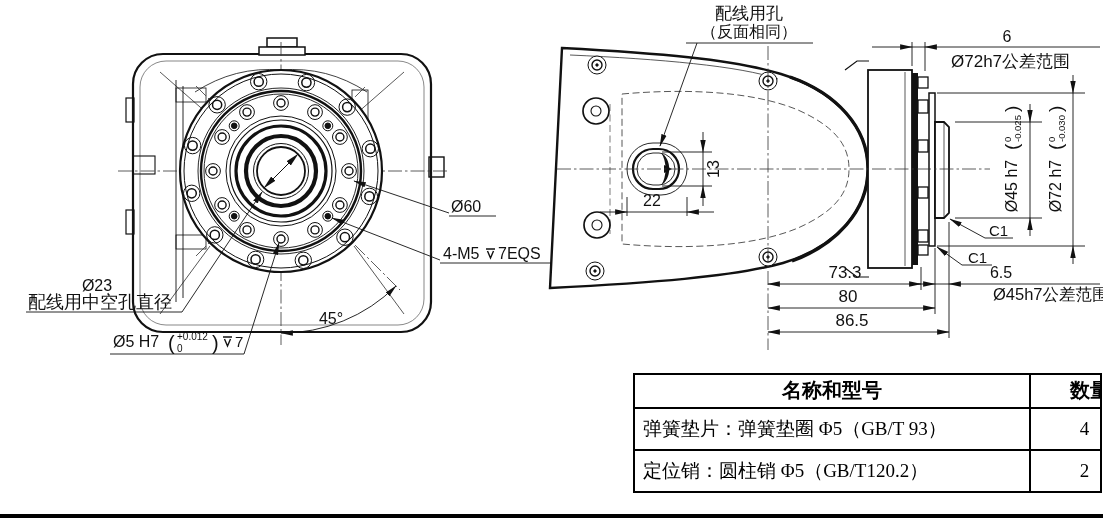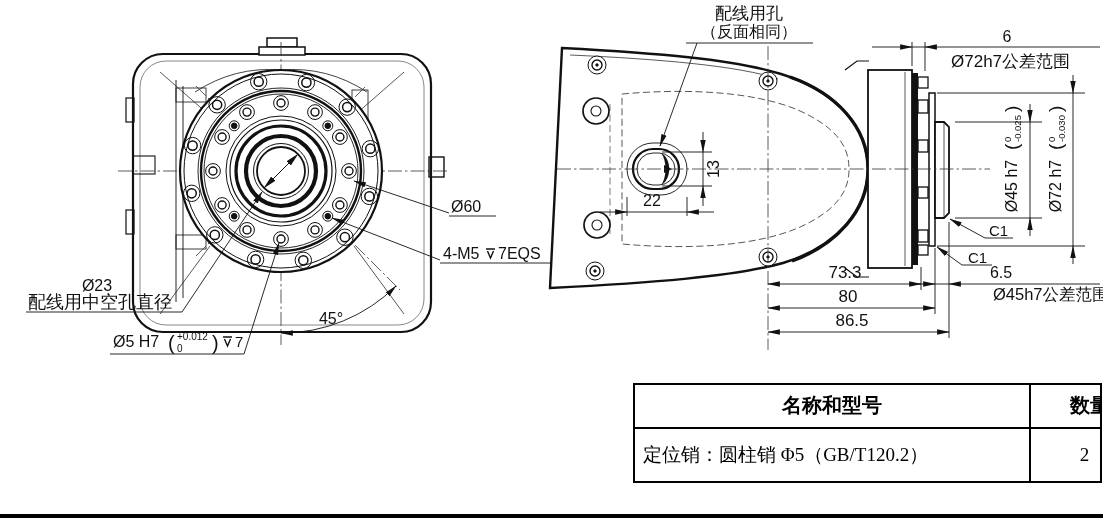--- a/index.html
+++ b/index.html
@@ -1,19 +1,19 @@
 <!DOCTYPE html>
 <html><head>
 <meta charset="utf-8">
 <style>
   html,body{margin:0;padding:0;background:#fff;}
   #stage{position:relative;width:1103px;height:526px;background:#fff;overflow:hidden;
          font-family:"Liberation Sans",sans-serif;}
   svg text{font-family:"Liberation Sans",sans-serif;fill:#111;}
-  .bom{position:absolute;left:633px;top:373px;width:467px;height:100px;margin-top:10px;}
+  .bom{position:absolute;left:633px;top:373px;width:467px;height:120px;}
   .bom table{border-collapse:collapse;width:100%;height:100%;table-layout:fixed;
              font-family:"Liberation Serif",serif;color:#000;}
   .bom th,.bom td{border:2px solid #000;overflow:hidden;white-space:nowrap;}
   .bom th{font-size:20px;font-weight:bold;text-align:center;height:29px;}
   .bom td{font-size:19px;height:37px;}
   .bom td.name{padding-left:8px;text-align:left;}
   .bom td.qty,.bom th.qty{text-align:center;padding-left:39px;}
   .page-rule{position:absolute;left:0;top:514px;width:1103px;height:4px;background:#000;}
 </style>
 </head>
@@ -300,20 +300,24 @@
     <colgroup>
           <col style="width:396px">
           <col style="width:71px">
         </colgroup>
     <tbody>
           <tr>
       <th>名称和型号</th>
       <th class="qty">数量</th>
     </tr>
     <tr>
+      <td class="name">弹簧垫片：弹簧垫圈 Φ5（GB/T 93）</td>
+      <td class="qty">4</td>
+    </tr>
+    <tr>
       <td class="name">定位销：圆柱销 Φ5（GB/T120.2）</td>
       <td class="qty">2</td>
     </tr>
   </tbody>
       </table>
 </div>
 
 <div class="page-rule"></div>
 
 </div>

